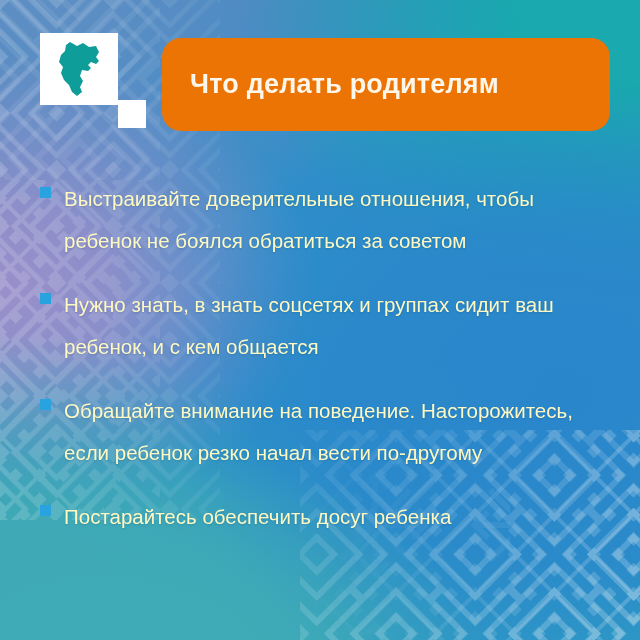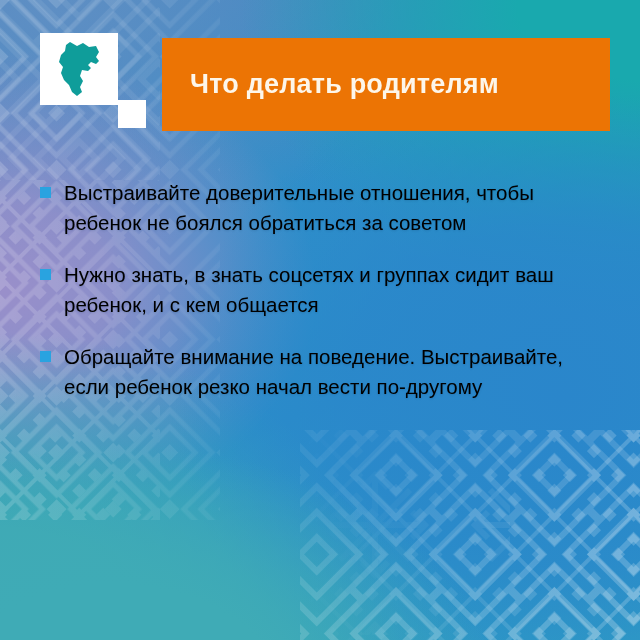--- a/index.html
+++ b/index.html
@@ -71,20 +71,21 @@
   
   .banner {
     position: absolute;
     left: 162px;
     top: 38px;
     width: 448px;
     height: 93px;
     background: #ec7404;
     display: flex;
     align-items: center;
+    border-radius: 19px;
   }
   .banner-title {
     color: #fdf6ea;
     font-size: 27px;
     font-weight: bold;
     letter-spacing: 0.2px;
     margin-left: 28px;
     white-space: nowrap;
   }
 
@@ -102,23 +103,23 @@
   }
   .bullet {
     flex: 0 0 auto;
     width: 11px;
     height: 11px;
     background: #29a3e0;
     margin-top: 9px;
     margin-right: 13px;
   }
   .item-text {
-    color: #000000;
+    color: #fef9c3;
     font-size: 20.5px;
-    line-height: 30px;
+    line-height: 42px;
     max-width: 520px;
     text-shadow: 0 1px 2px rgba(10,50,90,0.18);
   }
 </style>
 </head>
 <body>
 
 <div id="poster">
 
   <div class="bg-base"></div>
@@ -247,19 +248,23 @@
       <span class="item-text">Выстраивайте доверительные отношения, чтобы ребенок не боялся обратиться за советом</span>
     </div>
 
     <div class="item">
       <span class="bullet"></span>
       <span class="item-text">Нужно знать, в знать соцсетях и группах сидит ваш ребенок, и с кем общается</span>
     </div>
 
     <div class="item">
       <span class="bullet"></span>
-      <span class="item-text">Обращайте внимание на поведение. Выстраивайте, если ребенок резко начал вести по-другому</span>
-    </div>
-
+      <span class="item-text">Обращайте внимание на поведение. Насторожитесь, если ребенок резко начал вести по-другому</span>
+    </div>
+
+    <div class="item">
+      <span class="bullet"></span>
+      <span class="item-text">Постарайтесь обеспечить досуг ребенка</span>
+    </div>
 
   </div>
 
 </div>
 
 </body></html>

